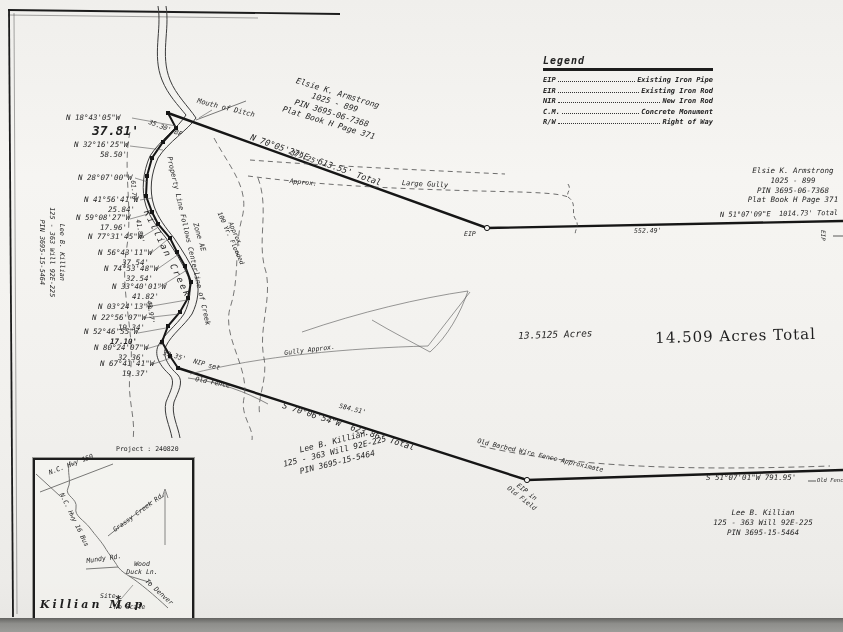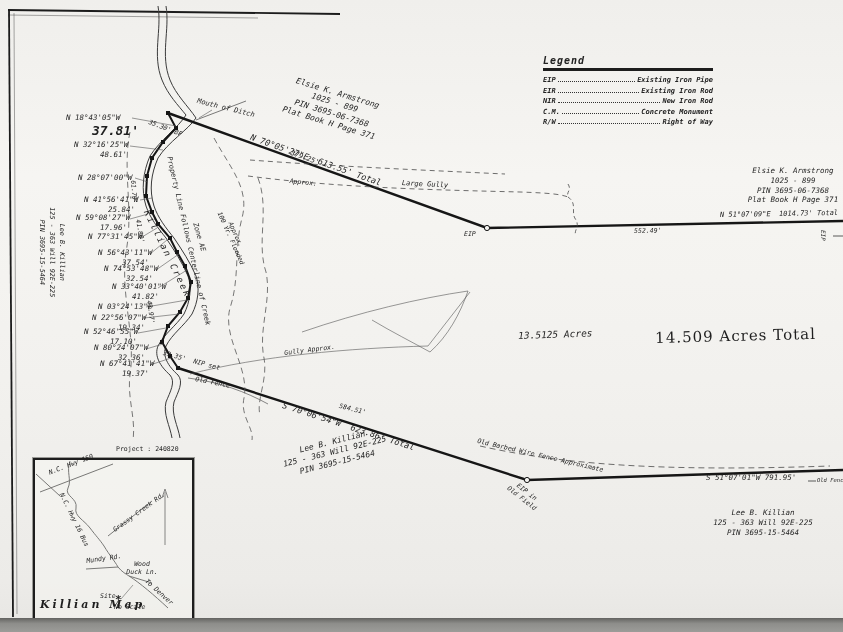--- a/index.html
+++ b/index.html
@@ -148,38 +148,38 @@
   <div class="lbl" style="left:284px;top:401px;font-size:8.5px;transform:rotate(18deg);">S 70°06'54"W  623.86' Total</div>
   <div class="lbl" style="left:340px;top:403px;font-size:6.5px;transform:rotate(14deg);">584.51'</div>
   <div class="lbl" style="left:706px;top:474px;font-size:7.5px;">S 51°07'01"W 791.95'</div>
 
   <div class="lbl" style="left:518px;top:331px;font-size:9.5px;transform:rotate(-2deg);">13.5125 Acres</div>
   <div class="lbl serif" style="left:655px;top:330px;font-size:15px;letter-spacing:1px;transform:rotate(-1.5deg);">14.509 Acres Total</div>
 
   <div class="lbl" style="left:66px;top:114px;font-size:7.5px;">N 18°43'05"W</div>
   <div class="lbl" style="left:92px;top:124px;font-size:13px;font-weight:bold;">37.81'</div>
   <div class="lbl" style="left:74px;top:141px;font-size:7.5px;">N 32°16'25"W</div>
-  <div class="lbl" style="left:100px;top:151px;font-size:7.5px;">48.61'</div>
+  <div class="lbl" style="left:100px;top:151px;font-size:7.5px;">58.50'</div>
   <div class="lbl" style="left:78px;top:174px;font-size:7.5px;">N 28°07'00"W</div>
   <div class="lbl" style="left:84px;top:196px;font-size:7.5px;">N 41°56'41"W</div>
   <div class="lbl" style="left:108px;top:206px;font-size:7.5px;">25.84'</div>
   <div class="lbl" style="left:76px;top:214px;font-size:7.5px;">N 59°08'27"W</div>
   <div class="lbl" style="left:100px;top:224px;font-size:7.5px;">17.96'</div>
   <div class="lbl" style="left:88px;top:233px;font-size:7.5px;">N 77°31'45"W</div>
   <div class="lbl" style="left:98px;top:249px;font-size:7.5px;">N 56°43'11"W</div>
   <div class="lbl" style="left:122px;top:259px;font-size:7.5px;">37.54'</div>
   <div class="lbl" style="left:104px;top:265px;font-size:7.5px;">N 74°53'48"W</div>
   <div class="lbl" style="left:126px;top:275px;font-size:7.5px;">32.54'</div>
   <div class="lbl" style="left:112px;top:283px;font-size:7.5px;">N 33°40'01"W</div>
   <div class="lbl" style="left:132px;top:293px;font-size:7.5px;">41.82'</div>
   <div class="lbl" style="left:98px;top:303px;font-size:7.5px;">N 03°24'13"E</div>
   <div class="lbl" style="left:92px;top:314px;font-size:7.5px;">N 22°56'07"W</div>
   <div class="lbl" style="left:118px;top:324px;font-size:7.5px;font-style:italic;">19.34'</div>
   <div class="lbl" style="left:84px;top:328px;font-size:7.5px;">N 52°46'55"W</div>
-  <div class="lbl" style="left:110px;top:338px;font-size:7.5px;">17.10'</div>
+  <div class="lbl" style="left:110px;top:338px;font-size:7.5px;font-weight:bold;">17.10'</div>
   <div class="lbl" style="left:94px;top:344px;font-size:7.5px;">N 80°24'07"W</div>
   <div class="lbl" style="left:118px;top:354px;font-size:7.5px;">32.36'</div>
   <div class="lbl" style="left:100px;top:360px;font-size:7.5px;">N 67°41'41"W</div>
   <div class="lbl" style="left:122px;top:370px;font-size:7.5px;">19.37'</div>
 
   <div class="lbl" style="left:198px;top:98px;font-size:7px;transform:rotate(14deg);">Mouth of Ditch</div>
   <div class="lbl" style="left:150px;top:119px;font-size:6.5px;transform:rotate(21deg);">35.30' BF</div>
   <div class="lbl" style="left:136px;top:180px;font-size:6.5px;transform:rotate(85deg);">61.70'</div>
   <div class="lbl" style="left:141px;top:219px;font-size:6.5px;transform:rotate(80deg);">41.80'</div>
   <div class="lbl" style="left:152px;top:300px;font-size:6.5px;transform:rotate(82deg);">43.97'</div>

